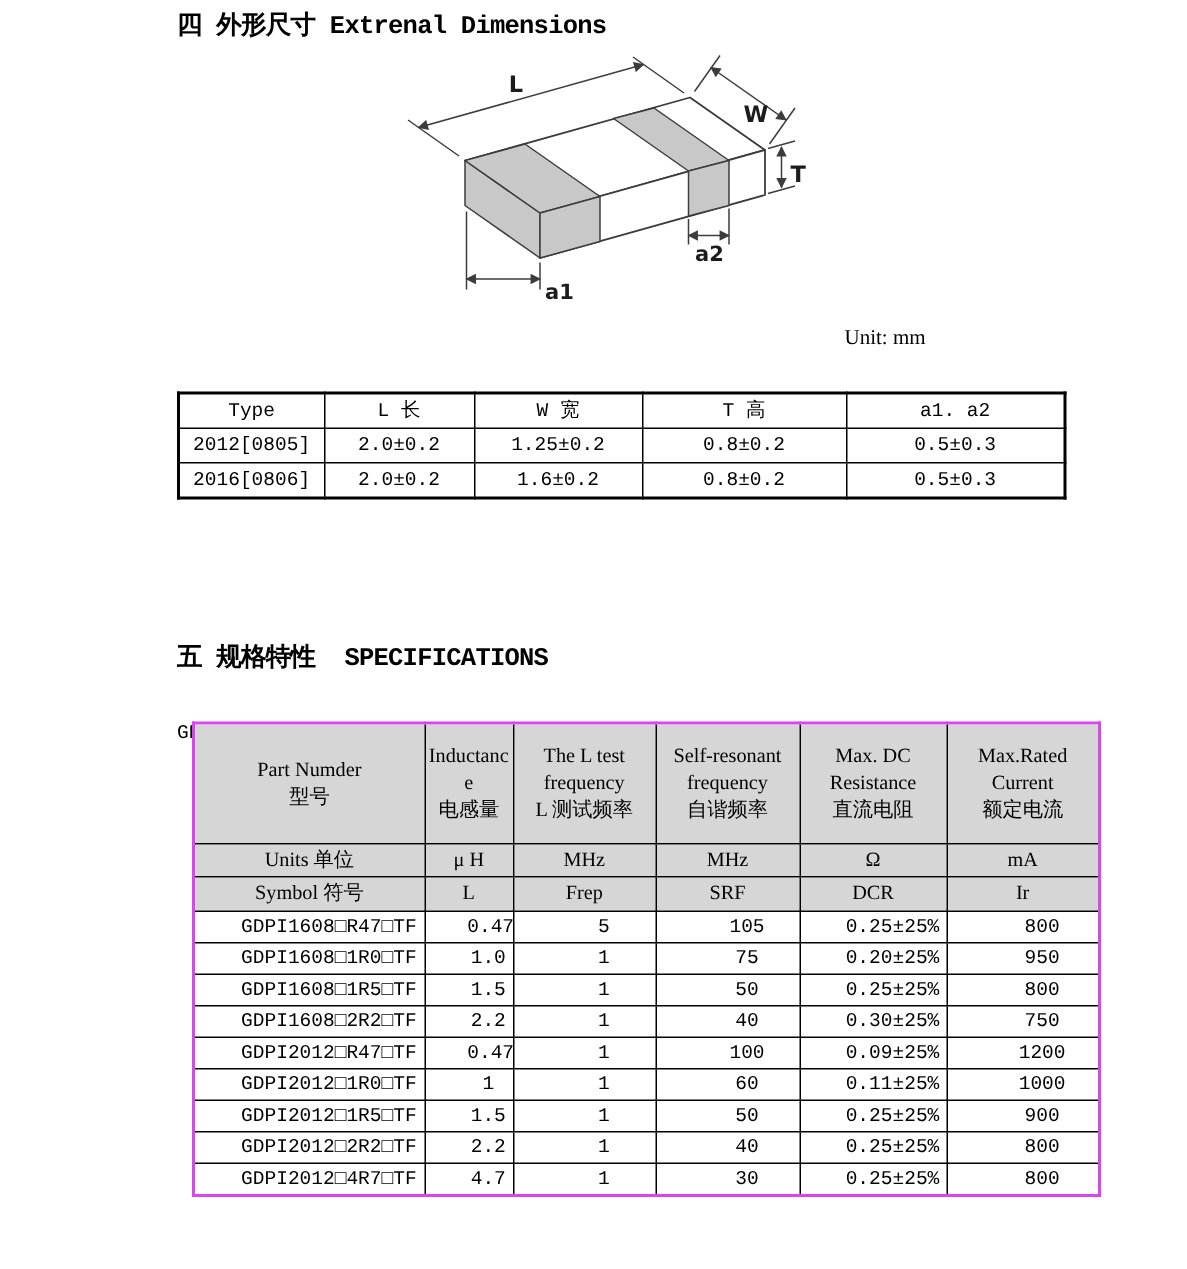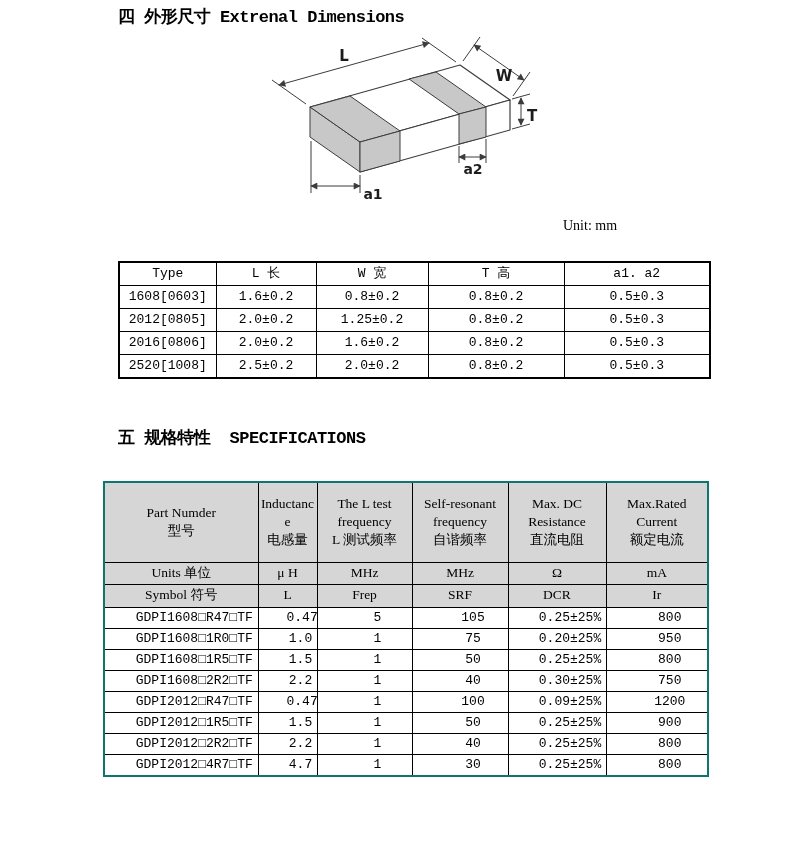--- a/index.html
+++ b/index.html
@@ -38,21 +38,21 @@
   .lbl{font-family:"DejaVu Sans","Liberation Sans",sans-serif;font-weight:600;fill:#1c1c1c}
 
   
   table{border-collapse:collapse;table-layout:fixed;background:#fff}
   td{border:1px solid #000;text-align:center;vertical-align:middle;padding:0 2px;overflow:hidden;overflow-wrap:anywhere}
   #dims-table{left:118px;top:261px;width:591px;border:2px solid #000}
   #dims-table td{
     font-family:"Liberation Mono","DejaVu Sans Mono",monospace;
     font-size:13px;height:22px;line-height:22px;white-space:nowrap;
   }
-  #spec-table{left:103px;top:481px;width:604px;border:2px solid #0f766e}
+  #spec-table{left:128px;top:481px;width:604px;border:2px solid #d946ef}
   #spec-table thead td{
     background:var(--header-bg);
     font-family:"Liberation Serif",serif;font-size:13.5px;line-height:1.35;
   }
   #spec-table thead tr:nth-child(1){height:80px}
   #spec-table thead tr:nth-child(2){height:22px}
   #spec-table thead tr:nth-child(3){height:23px}
   #spec-table tbody td{
     font-family:"Liberation Mono","DejaVu Sans Mono",monospace;
     font-size:13px;height:20px;line-height:20px;white-space:nowrap;padding-left:28px;
@@ -118,44 +118,30 @@
       <tr>
         <td>Type</td>
         <td>L 长</td>
         <td>W 宽</td>
         <td>T 高</td>
         <td>a1. a2</td>
       </tr>
     </thead>
   <tbody>
       <tr>
-        <td>1608[0603]</td>
-        <td>1.6±0.2</td>
-        <td>0.8±0.2</td>
-        <td>0.8±0.2</td>
-        <td>0.5±0.3</td>
-      </tr>
-      <tr>
         <td>2012[0805]</td>
         <td>2.0±0.2</td>
         <td>1.25±0.2</td>
         <td>0.8±0.2</td>
         <td>0.5±0.3</td>
       </tr>
       <tr>
         <td>2016[0806]</td>
         <td>2.0±0.2</td>
         <td>1.6±0.2</td>
-        <td>0.8±0.2</td>
-        <td>0.5±0.3</td>
-      </tr>
-      <tr>
-        <td>2520[1008]</td>
-        <td>2.5±0.2</td>
-        <td>2.0±0.2</td>
         <td>0.8±0.2</td>
         <td>0.5±0.3</td>
       </tr>
     </tbody>
 </table>
 
 <div class="abs sec-title" id="sec5-title">五 规格特性  SPECIFICATIONS</div>
 
 <div class="abs" id="subtype-label">GDPI2012 TYPE</div>
 
@@ -229,20 +215,28 @@
       </tr>
       <tr>
         <td>GDPI2012□R47□TF</td>
         <td>0.47</td>
         <td>1</td>
         <td>100</td>
         <td>0.09±25%</td>
         <td>1200</td>
       </tr>
       <tr>
+        <td>GDPI2012□1R0□TF</td>
+        <td>1</td>
+        <td>1</td>
+        <td>60</td>
+        <td>0.11±25%</td>
+        <td>1000</td>
+      </tr>
+      <tr>
         <td>GDPI2012□1R5□TF</td>
         <td>1.5</td>
         <td>1</td>
         <td>50</td>
         <td>0.25±25%</td>
         <td>900</td>
       </tr>
       <tr>
         <td>GDPI2012□2R2□TF</td>
         <td>2.2</td>

